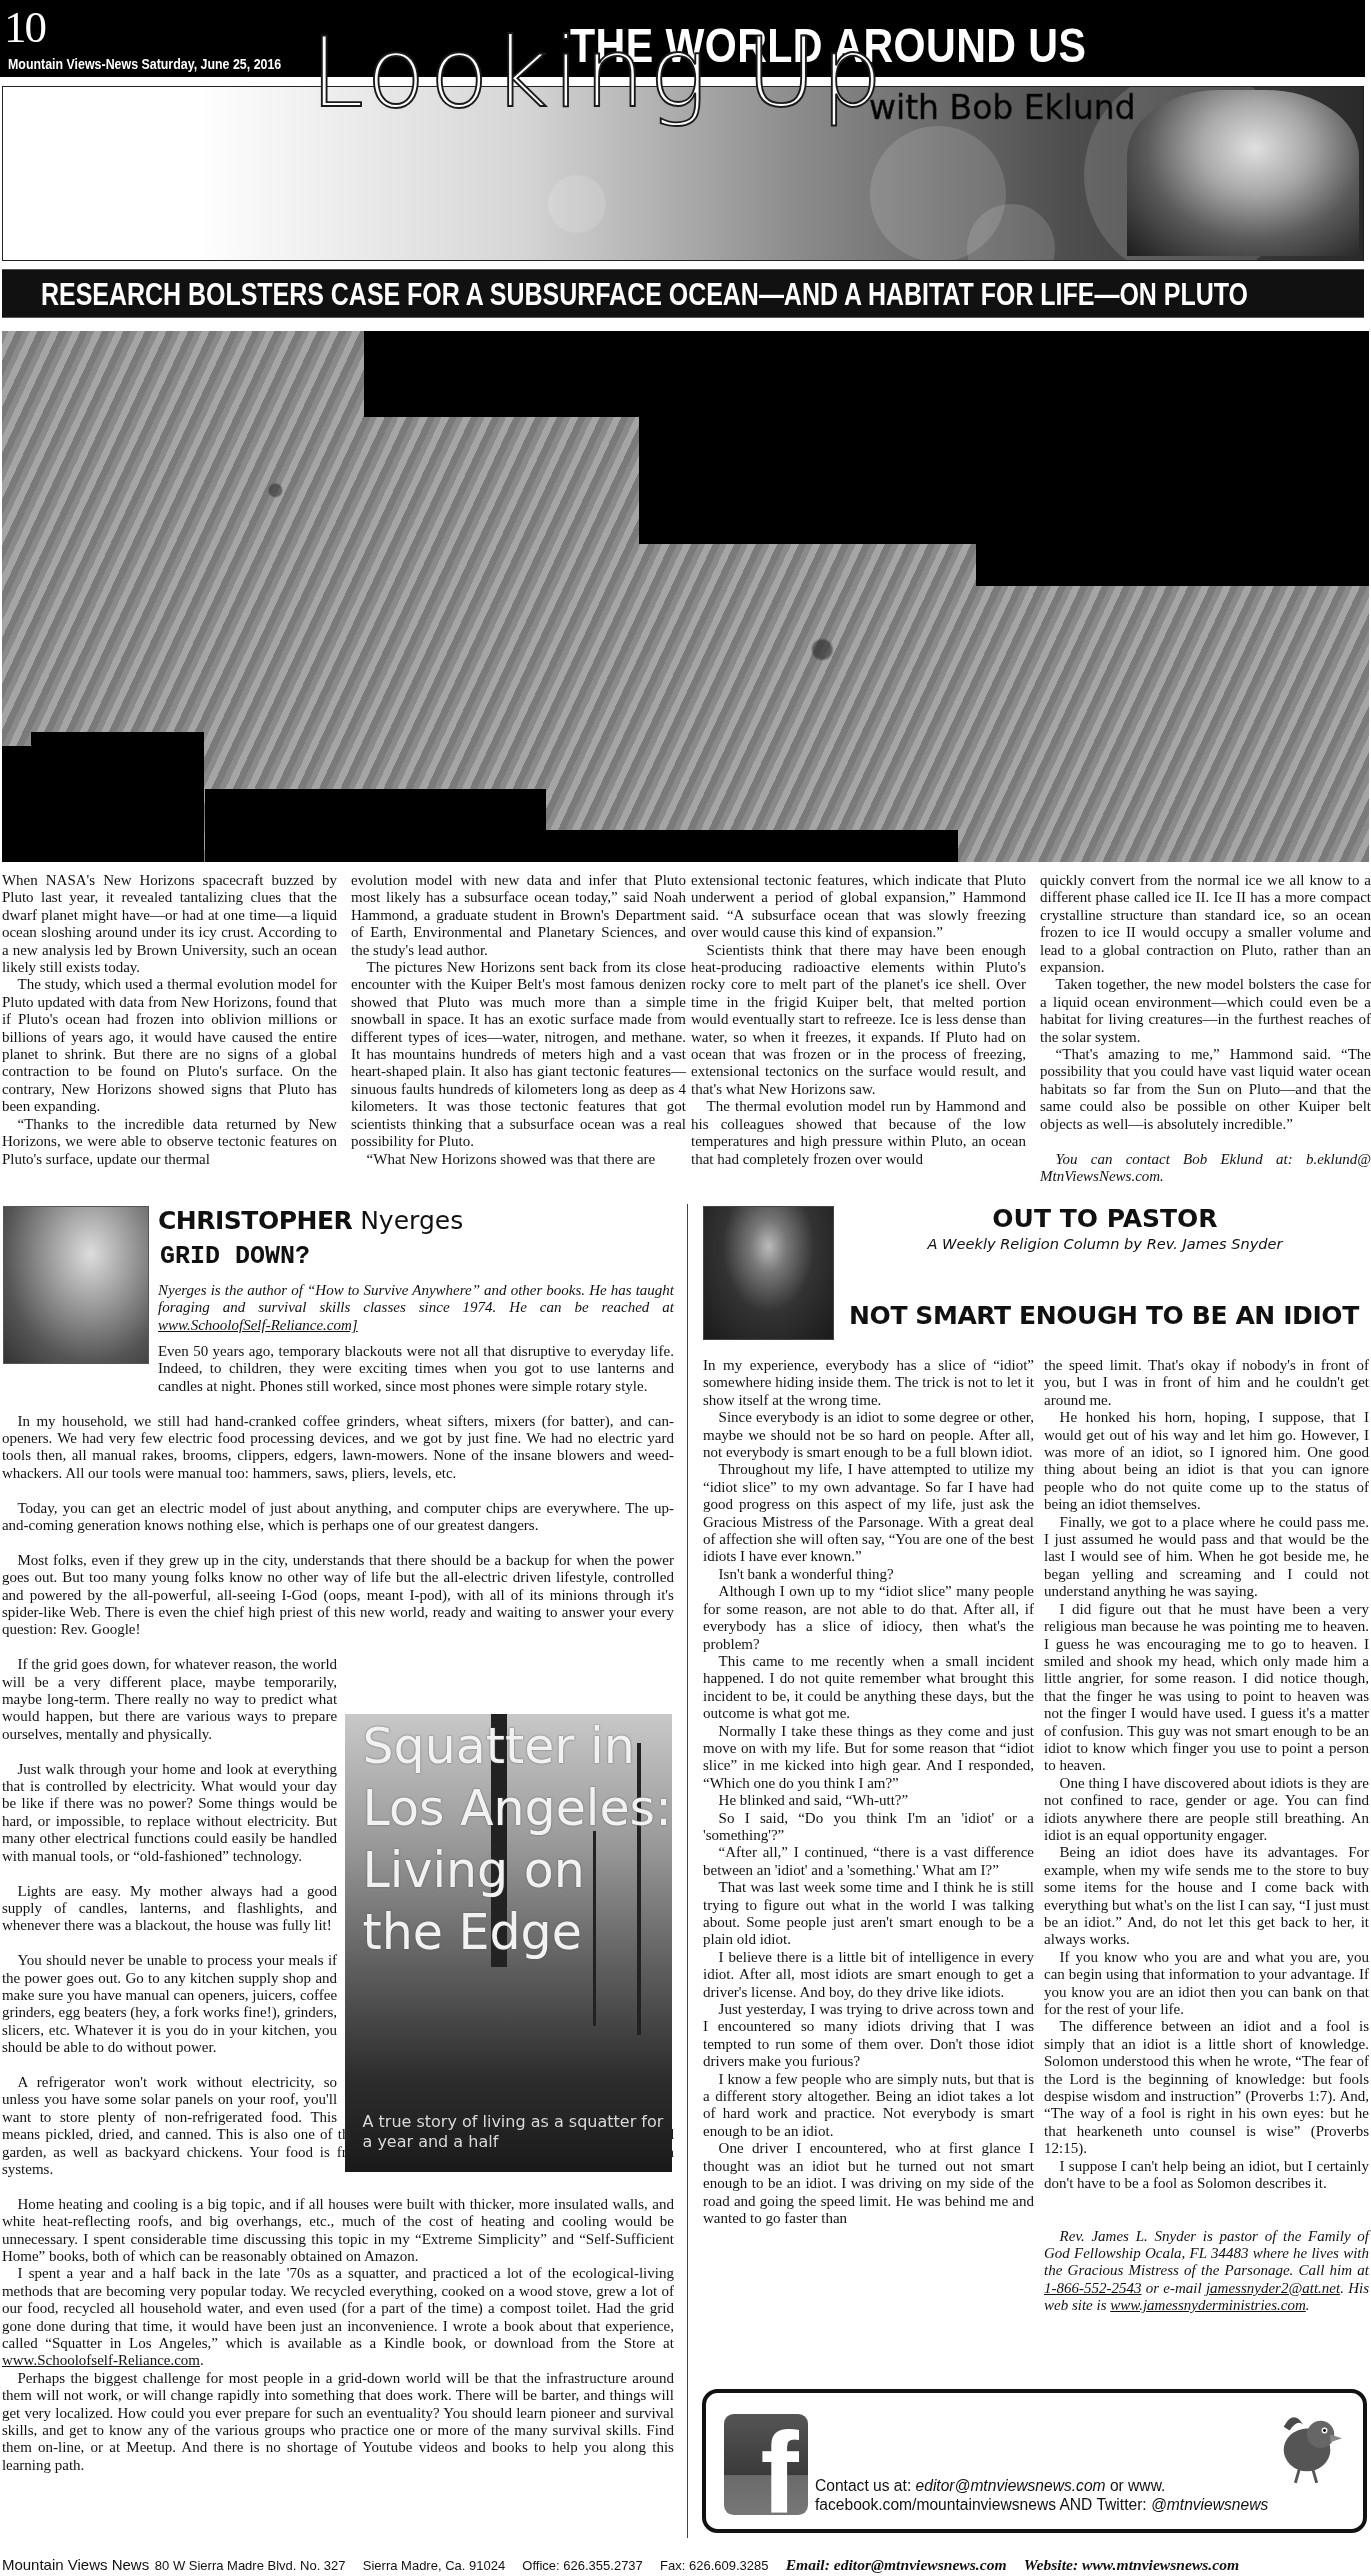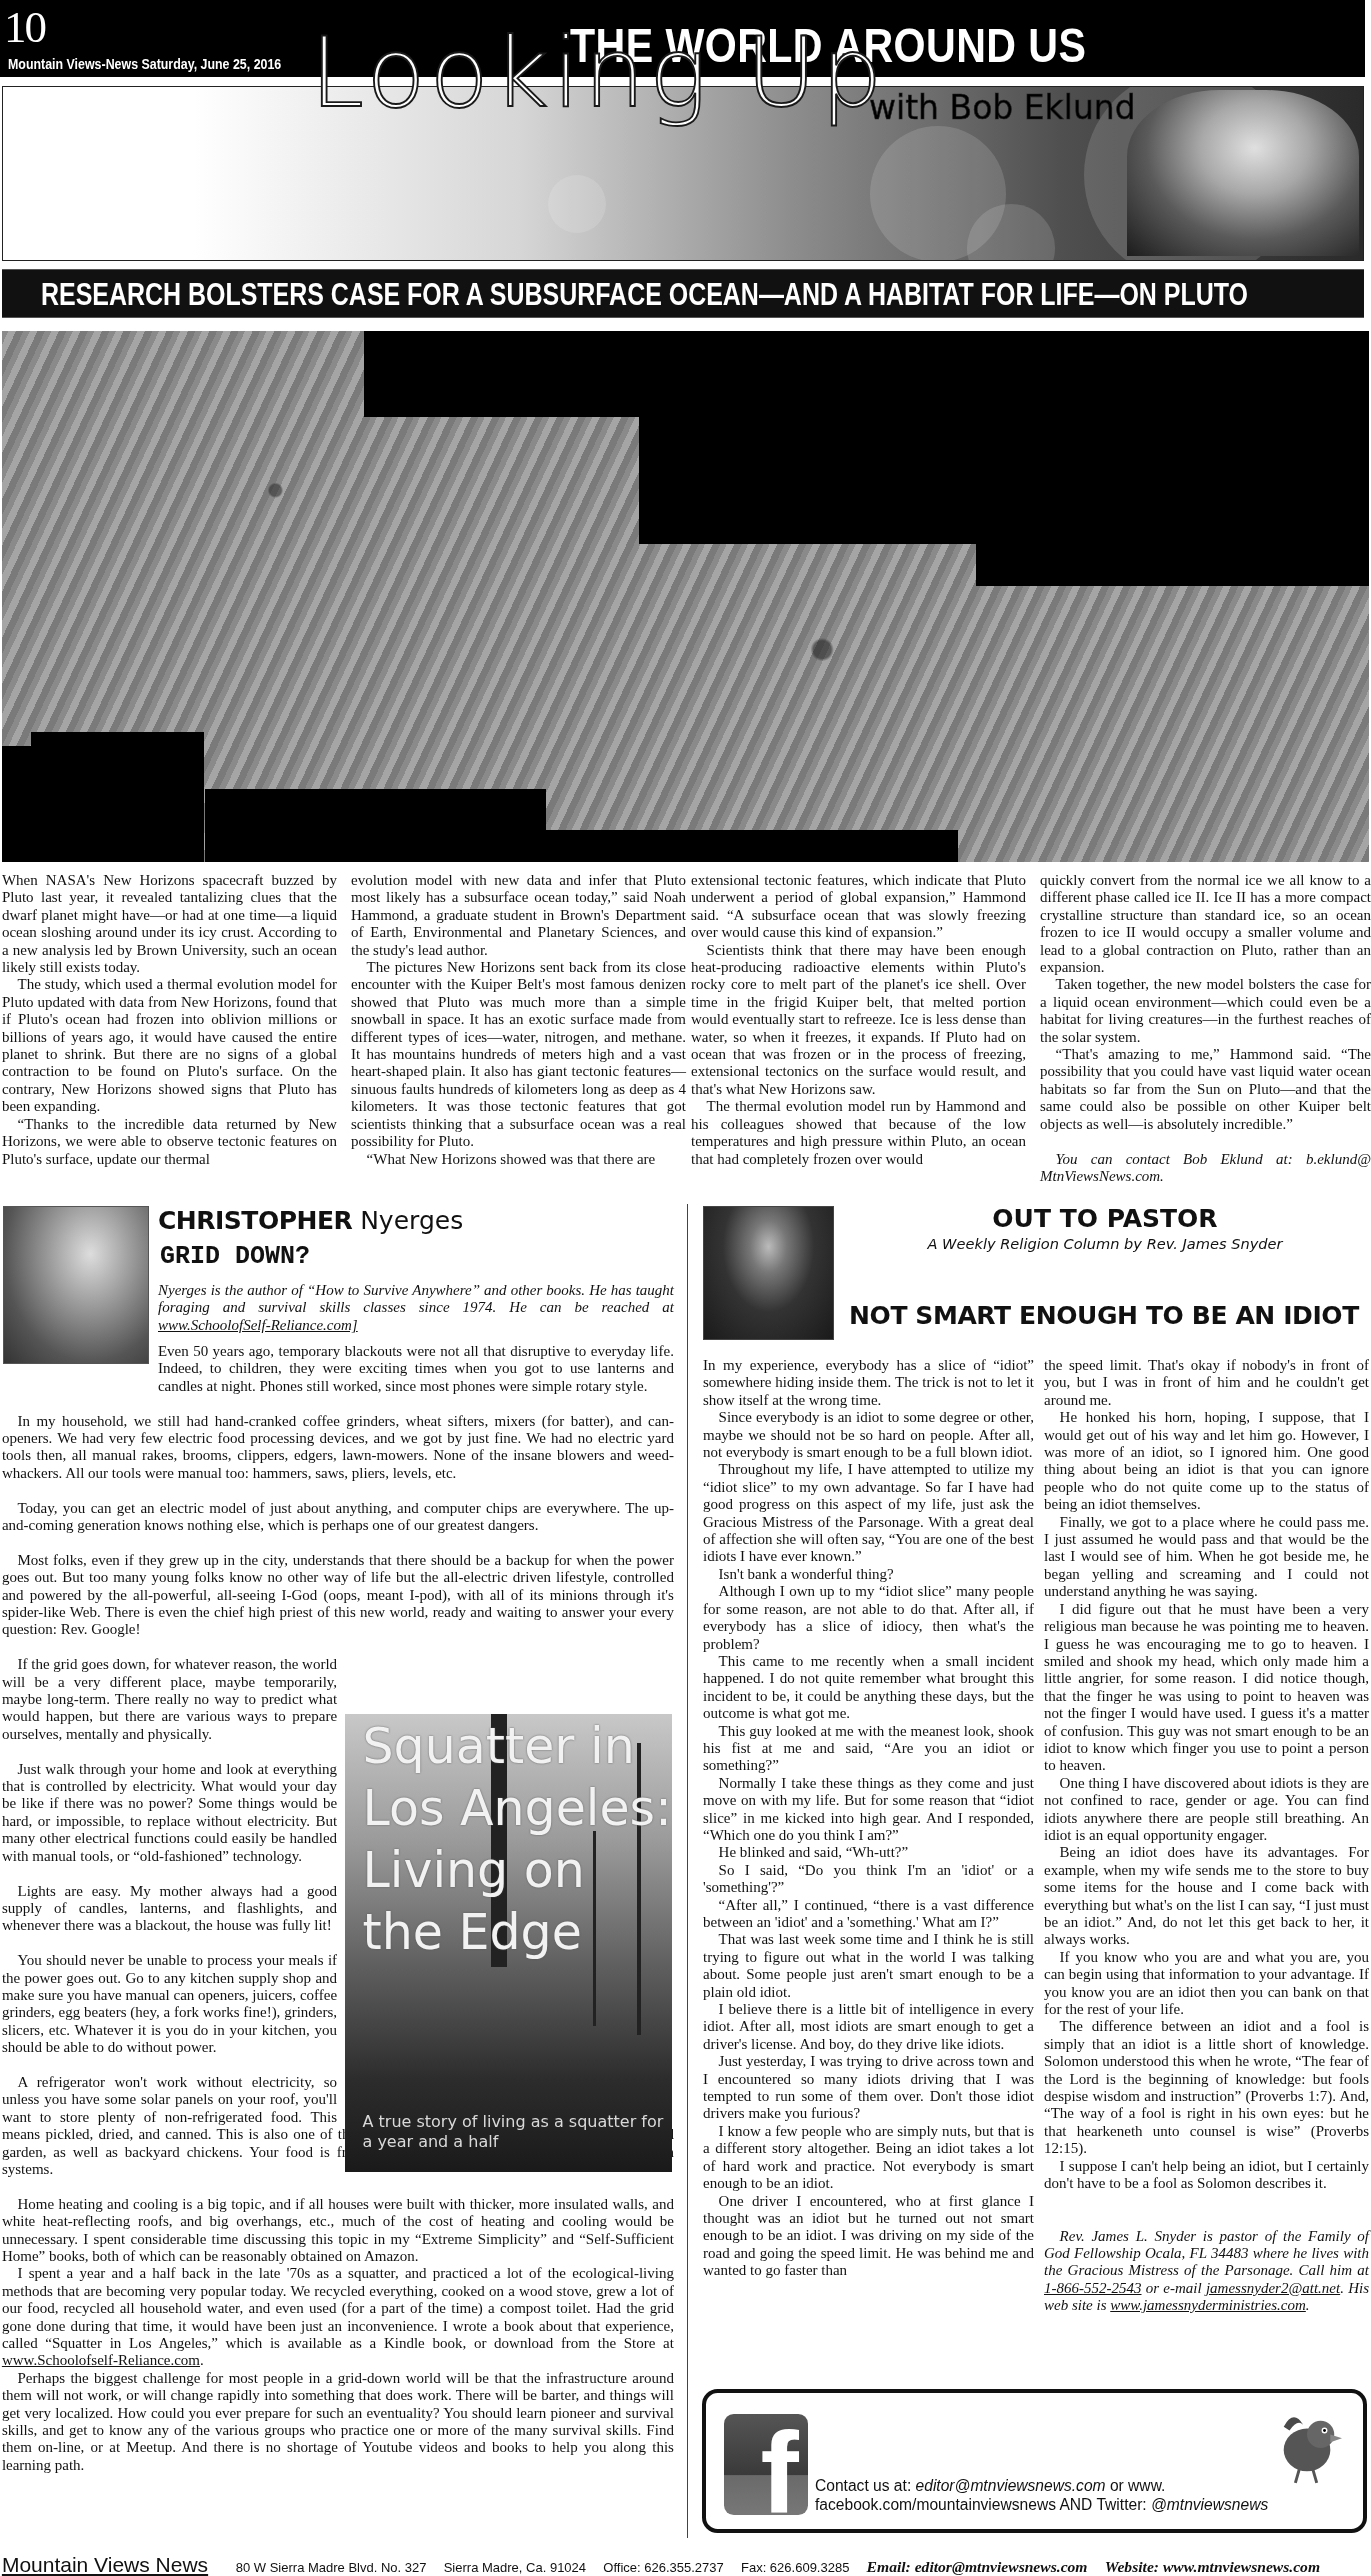--- a/index.html
+++ b/index.html
@@ -88,21 +88,21 @@
   .fb-icon { position: absolute; left: 17.5px; top: 21.4px; width: 84px; height: 101px; border-radius: 9.7px;
     background: linear-gradient(180deg, #555 0%, #3a3a3a 60%, #6a6a6a 61%, #777 100%); overflow: hidden; }
   .fb-f { position: absolute; left: 37px; top: 5.8px; color: #fff; font-family: "Liberation Sans", sans-serif; font-weight: bold; font-size: 115px; line-height: 107px; }
   .contact-head { position: absolute; left: 109px; top: 13.6px; font-family: "Liberation Sans", sans-serif; font-weight: bold; font-size: 27px; line-height: 31px; }
   .contact-text { position: absolute; left: 109px; top: 84px; font-family: "Liberation Sans", sans-serif; font-size: 15.6px; line-height: 18.5px; }
   .contact-text i { font-style: italic; }
   .bird-icon { position: absolute; right: 21.4px; top: 15.6px; width: 68px; height: 78px; }
 
   
   .footer { left: 1.9px; top: 2556px; white-space: nowrap; font-family: "Liberation Sans", sans-serif; font-size: 13px; line-height: 17.5px; }
-  .footer .brand { font-size: 21px; margin-right: 24px; text-decoration: underline; }
+  .footer .brand { font-size: 15px; margin-right: 2px; }
   .footer .sp { margin-right: 13.6px; }
   .footer .it { font-family: "Liberation Serif", serif; font-style: italic; font-weight: bold; font-size: 15.6px; }
 </style>
 </head>
 <body>
 
 <div class="abs masthead"></div>
 <div class="abs page-num">10</div>
 <div class="abs paper-date">Mountain Views-News   Saturday, June 25, 2016</div>
 <div class="abs section-title">THE WORLD AROUND US</div>
@@ -195,21 +195,20 @@
 <div class="abs pastor-sub">A Weekly Religion Column by Rev. James Snyder</div>
 <div class="abs pastor-title">NOT SMART ENOUGH TO BE AN IDIOT</div>
 
 <div class="abs col pastor-col1">
   <p class="noindent">In my experience, everybody has a slice of “idiot” somewhere hiding inside them. The trick is not to let it show itself at the wrong time.</p>
   <p>Since everybody is an idiot to some degree or other, maybe we should not be so hard on people. After all, not everybody is smart enough to be a full blown idiot.</p>
   <p>Throughout my life, I have attempted to utilize my “idiot slice” to my own advantage. So far I have had good progress on this aspect of my life, just ask the Gracious Mistress of the Parsonage. With a great deal of affection she will often say, “You are one of the best idiots I have ever known.”</p>
   <p>Isn't bank a wonderful thing?</p>
   <p>Although I own up to my “idiot slice” many people for some reason, are not able to do that. After all, if everybody has a slice of idiocy, then what's the problem?</p>
   <p>This came to me recently when a small incident happened. I do not quite remember what brought this incident to be, it could be anything these days, but the outcome is what got me.</p>
-  <p>This guy looked at me with the meanest look, shook his fist at me and said, “Are you an idiot or something?”</p>
   <p>Normally I take these things as they come and just move on with my life. But for some reason that “idiot slice” in me kicked into high gear. And I responded, “Which one do you think I am?”</p>
   <p>He blinked and said, “Wh-utt?”</p>
   <p>So I said, “Do you think I'm an 'idiot' or a 'something'?”</p>
   <p>“After all,” I continued, “there is a vast difference between an 'idiot' and a 'something.' What am I?”</p>
   <p>That was last week some time and I think he is still trying to figure out what in the world I was talking about. Some people just aren't smart enough to be a plain old idiot.</p>
   <p>I believe there is a little bit of intelligence in every idiot. After all, most idiots are smart enough to get a driver's license. And boy, do they drive like idiots.</p>
   <p>Just yesterday, I was trying to drive across town and I encountered so many idiots driving that I was tempted to run some of them over. Don't those idiot drivers make you furious?</p>
   <p>I know a few people who are simply nuts, but that is a different story altogether. Being an idiot takes a lot of hard work and practice. Not everybody is smart enough to be an idiot.</p>
   <p>One driver I encountered, who at first glance I thought was an idiot but he turned out not smart enough to be an idiot. I was driving on my side of the road and going the speed limit. He was behind me and wanted to go faster than</p>
 </div>

